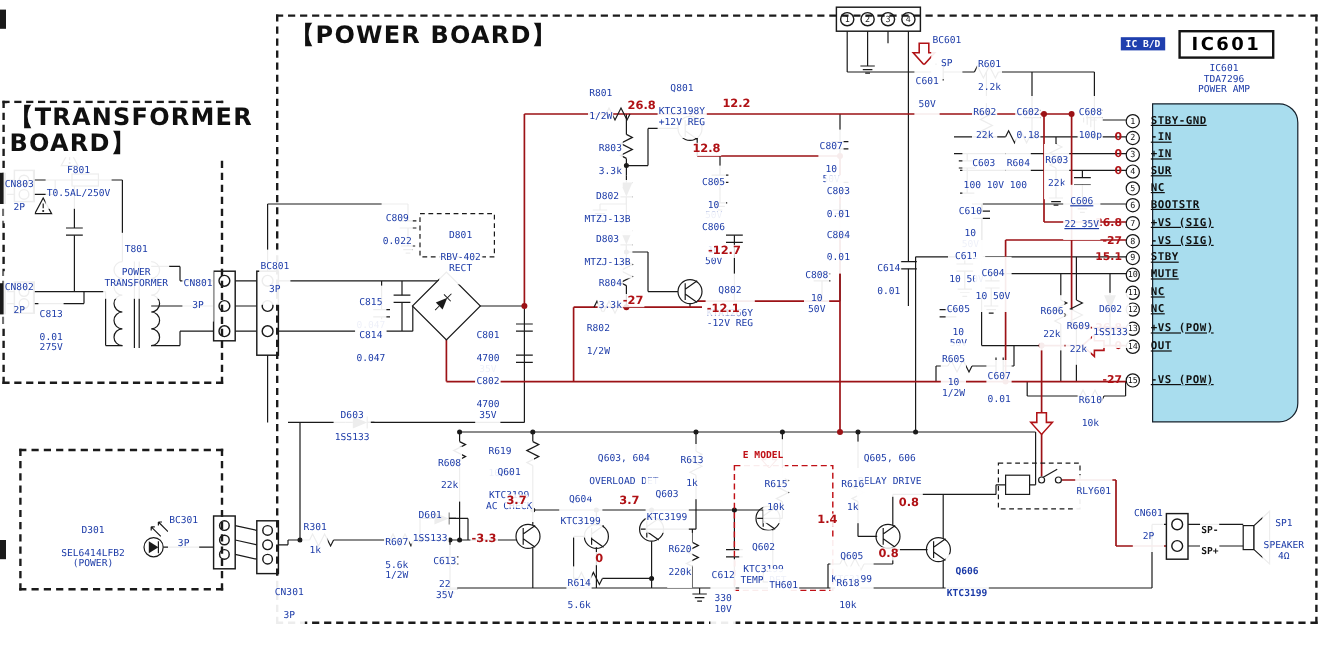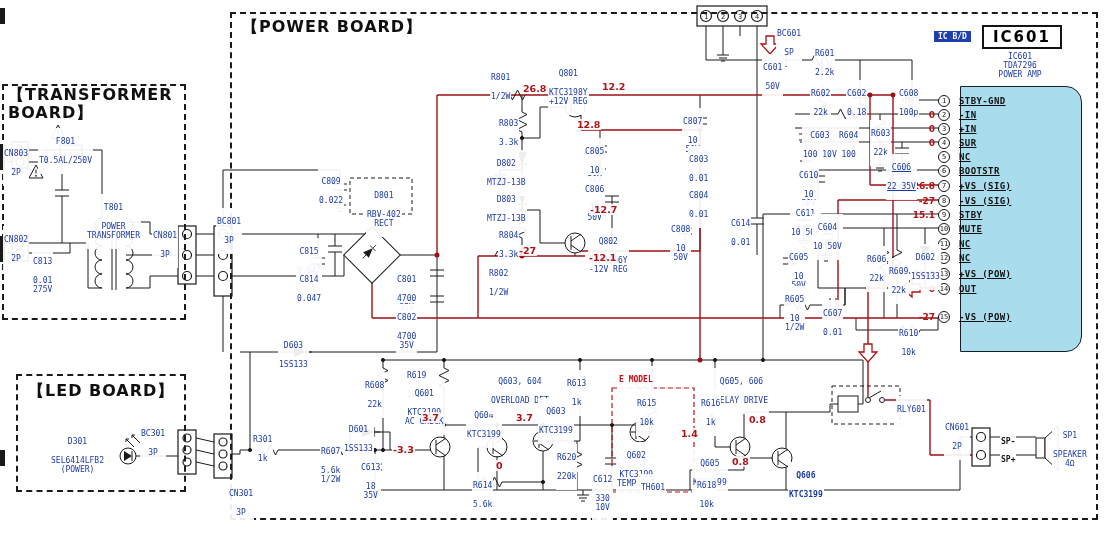--- a/index.html
+++ b/index.html
@@ -1,21 +1,21 @@
 <!DOCTYPE html>
 <html><head>
 <meta charset="utf-8">
 <style>
   * { margin:0; padding:0; box-sizing:border-box; }
   body { background:#9a9a9a; font-family:"DejaVu Sans", sans-serif; }
   .stage { position:relative; width:1110px; height:542px; background:#ffffff; overflow:hidden; }
   svg.wires { position:absolute; left:0; top:0; }
   .board-box { position:absolute; border:2px dashed #1b1b1b; pointer-events:none; }
   .title { position:absolute; font-family:"DejaVu Sans", sans-serif; font-weight:bold; color:#101010;
-           font-size:16px; letter-spacing:1px; background:#ffffff; white-space:pre-line; line-height:1.12; padding:0 2px; }
+           font-size:20px; letter-spacing:1px; background:#ffffff; white-space:pre-line; line-height:1.12; padding:0 2px; }
   .lbl { position:absolute; color:#1c3ba8; font-size:8px; line-height:1.15; text-align:center;
          white-space:pre-line; background:rgba(255,255,255,.92); padding:0 1px;
          font-family:"DejaVu Sans Mono", monospace; }
   .lbl.red { color:#c01016; font-weight:bold; }
   .lbl.black { color:#141414; font-weight:bold; }
   .volt { position:absolute; color:#b01216; font-size:9.5px; font-weight:bold;
           font-family:"DejaVu Sans", sans-serif; background:rgba(255,255,255,.85); padding:0 1px; }
   .ic-block { position:absolute; left:960px; top:86px; width:122px; height:266px;
               background:#a9ddee; border:1.5px solid #15202b; border-radius:0 16px 16px 0; }
   .pin-row { position:absolute; display:flex; align-items:center; height:13px;
@@ -299,21 +299,20 @@
     </g>
   </svg>
 
   <div class="board-box" style="left:230px; top:12px; width:868px; height:508px;"></div>
   <div class="board-box" style="left:2px; top:84px; width:184px; height:236px;"></div>
   <div class="board-box" style="left:16px; top:374px; width:170px; height:118px;"></div>
 
   <div class="title" style="left:240px; top:18px;">【POWER BOARD】</div>
   <div class="title" style="left:6px; top:86px;">【TRANSFORMER
 BOARD】</div>
-  <div class="title" style="left:26px; top:382px;">【LED BOARD】</div>
 
   <div class="ic-block"></div>
   <div class="icbd-badge">IC B/D</div>
   <div class="ic-title-box">IC601</div>
   <div class="lbl ic-sub" style="position:absolute;">IC601
 TDA7296
 POWER AMP</div>
 
   <div>
 
@@ -588,21 +587,21 @@
         <div class="ref">R301</div>
         <div class="val">1k</div>
       </div>
       <div class="lbl" style="left: 320px; top: 438px;">
         <div class="ref">R607</div>
         <div class="val">5.6k
 1/2W</div>
       </div>
       <div class="lbl" style="left: 360px; top: 454px;">
         <div class="ref">C613</div>
-        <div class="val">18
+        <div class="val">22
 35V</div>
       </div>
       <div class="lbl" style="left: 364px; top: 372px;">
         <div class="ref">R608</div>
         <div class="val">22k</div>
       </div>
       <div class="lbl" style="left: 406px; top: 362px;">
         <div class="ref">R619</div>
         <div class="val">100k</div>
       </div>

